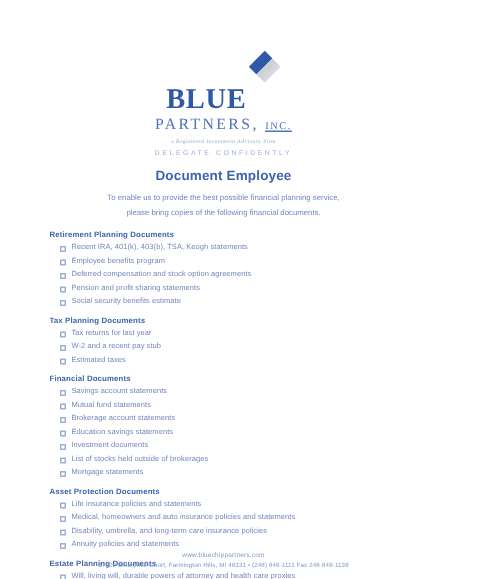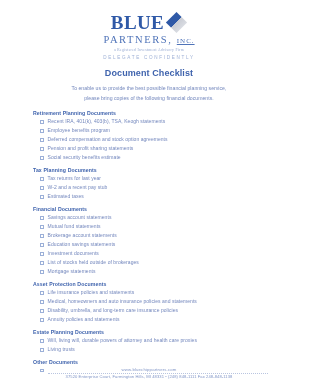--- a/index.html
+++ b/index.html
@@ -37,20 +37,21 @@
     line-height: 1;
   }
   .logo-word {
     font-family: "Liberation Serif", serif;
     font-size: 19px;
     font-weight: 700;
     letter-spacing: 0.4px;
     color: #2f59a7;
     font-variant: small-caps;
     text-transform: uppercase;
+    margin-top: 44px;
   }
   .logo-diamond {
     width: 15px;
     height: 15px;
     margin: 0 3px;
     transform: rotate(45deg);
     background: linear-gradient(to right, #2f59a7 0%, #2f59a7 48%, #c9ccd4 48%, #d9dce2 100%);
     flex: 0 0 auto;
   }
   .logo-partners {
@@ -173,21 +174,21 @@
       <span class="logo-diamond"></span>
     </div>
     <div class="logo-partners">
       <span>Partners,</span>
       <span class="inc">inc.</span>
     </div>
     <div class="logo-sub">a Registered Investment Advisory Firm</div>
     <div class="logo-tagline">Delegate Confidently</div>
   </div>
 
-  <div class="doc-title">Document Checklist</div>
+  <div class="doc-title">Document Employee</div>
 
   <div class="intro">
     <div>To enable us to provide the best possible financial planning service,</div>
     <div>please bring copies of the following financial documents.</div>
   </div>
 
   <div class="checklist">
       <div class="section">
         <div class="section-title">Retirement Planning Documents</div>
         <div class="item">

